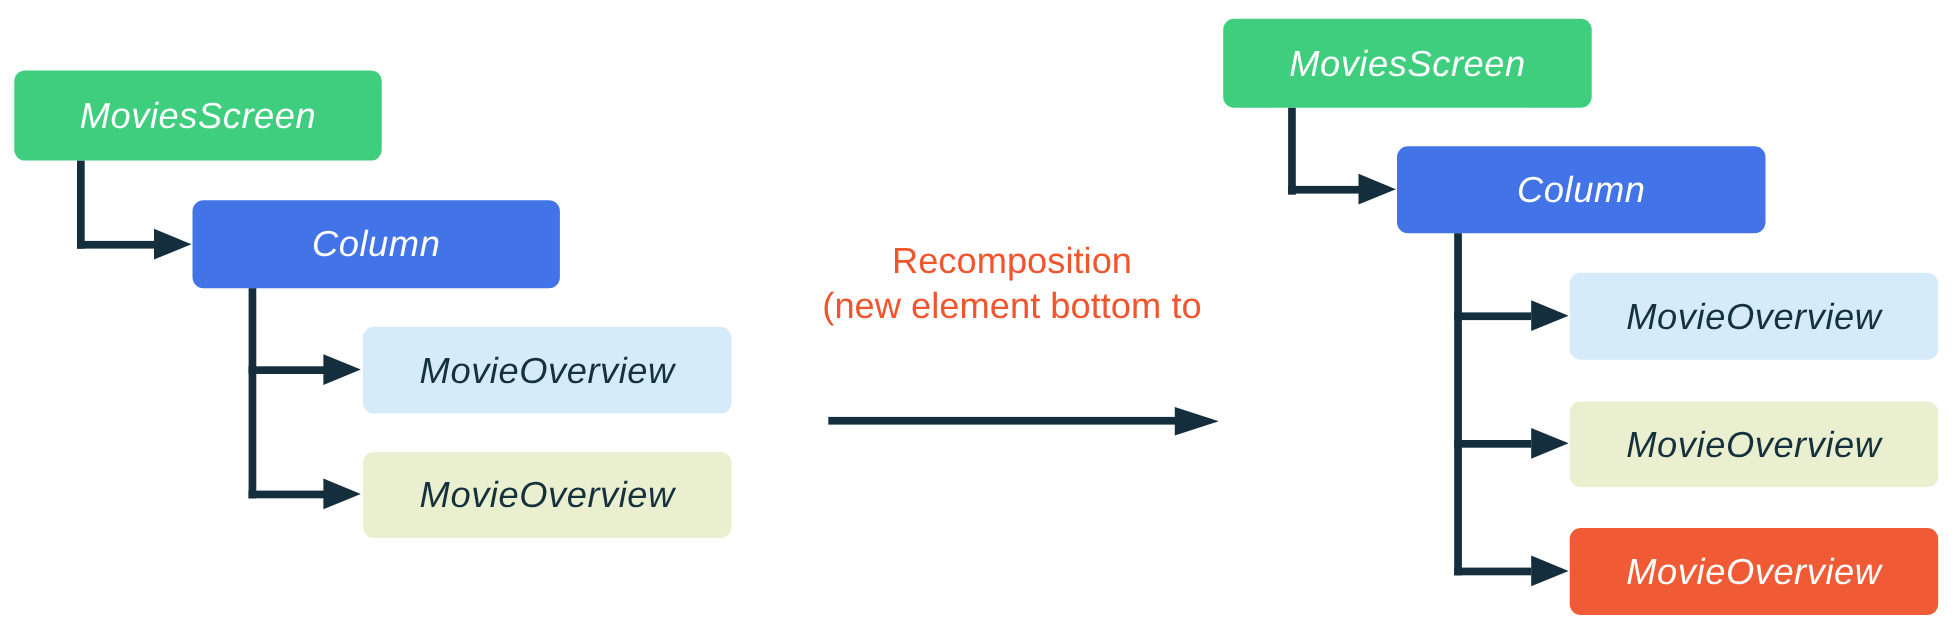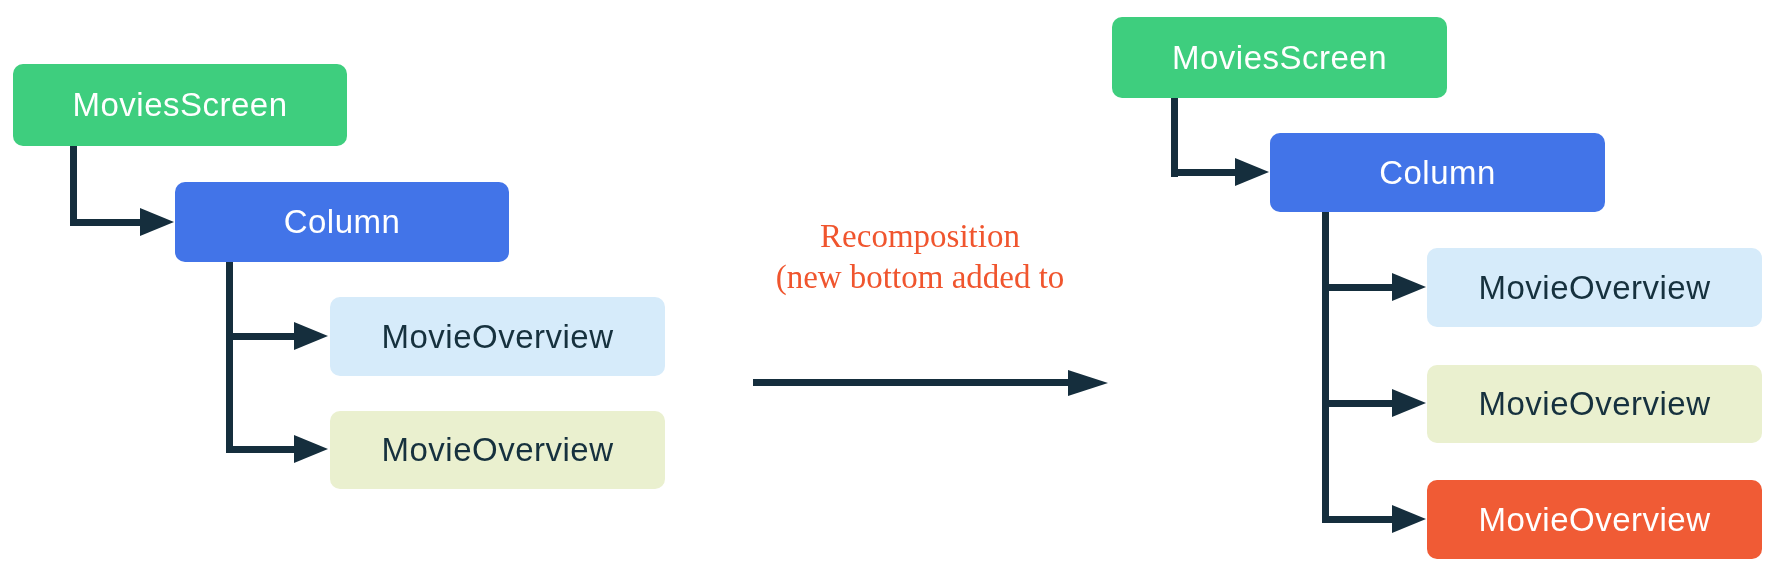--- a/index.html
+++ b/index.html
@@ -11,20 +11,21 @@
   }
   .canvas { position: absolute; inset: 0; }
 
   
   .node {
     position: absolute;
     border-radius: 10px;
     display: flex; align-items: center; justify-content: center;
     font-size: 33px; font-weight: 500; letter-spacing: 0.5px;
     white-space: nowrap;
+    font-style: italic;
   }
   .bg-green   { background: var(--node-green); }
   .bg-blue    { background: var(--node-blue); }
   .bg-bluelt  { background: var(--node-blue-light); }
   .bg-yellow  { background: var(--node-yellow-light); }
   .bg-orange  { background: var(--node-orange); }
   .txt-light  { color: var(--label-on-dark); }
   .txt-dark   { color: var(--label-on-light); }
 
   
@@ -72,21 +73,21 @@
   .c-r-2hb { left: 1322px; top: 400px; width: 70px; height: 7px;  }
   .a-r-2b  { left: 1392px; top: 389px; }
   .c-r-2hc { left: 1322px; top: 516px; width: 70px; height: 7px;  }
   .a-r-2c  { left: 1392px; top: 505px; }
 
   
   .transition-label {
     position: absolute; left: 620px; top: 216px; width: 600px;
     text-align: center;
     color: var(--transition-text);
-    font-size: 33px; line-height: 41px; font-weight: 500; font-family: Liberation Serif, serif;
+    font-size: 33px; line-height: 41px; font-weight: 500;
   }
   .t-arrow-line { left: 753px; top: 379px; width: 317px; height: 7px; }
   .t-arrow-head { left: 1068px; top: 370px; }
 </style>
 </head>
 <body>
 
 <div class="canvas">
 
   <div>
@@ -104,21 +105,21 @@
     <div class="line c-l-2hb"></div>
     <div class="ah a-l-2b"></div>
 
     <div class="node bg-bluelt txt-dark n-l-leaf1">MovieOverview</div>
     <div class="node bg-yellow txt-dark n-l-leaf2">MovieOverview</div>
   </div>
 
   <div>
     <div class="transition-label">
       <div>Recomposition</div>
-      <div>(new bottom added to</div>
+      <div>(new element bottom to</div>
     </div>
     <div class="line t-arrow-line"></div>
     <div class="ah big t-arrow-head"></div>
   </div>
 
   <div>
     <div class="node bg-green txt-light n-r-root">MoviesScreen</div>
 
     <div class="line c-r-1v"></div>
     <div class="line c-r-1h"></div>

